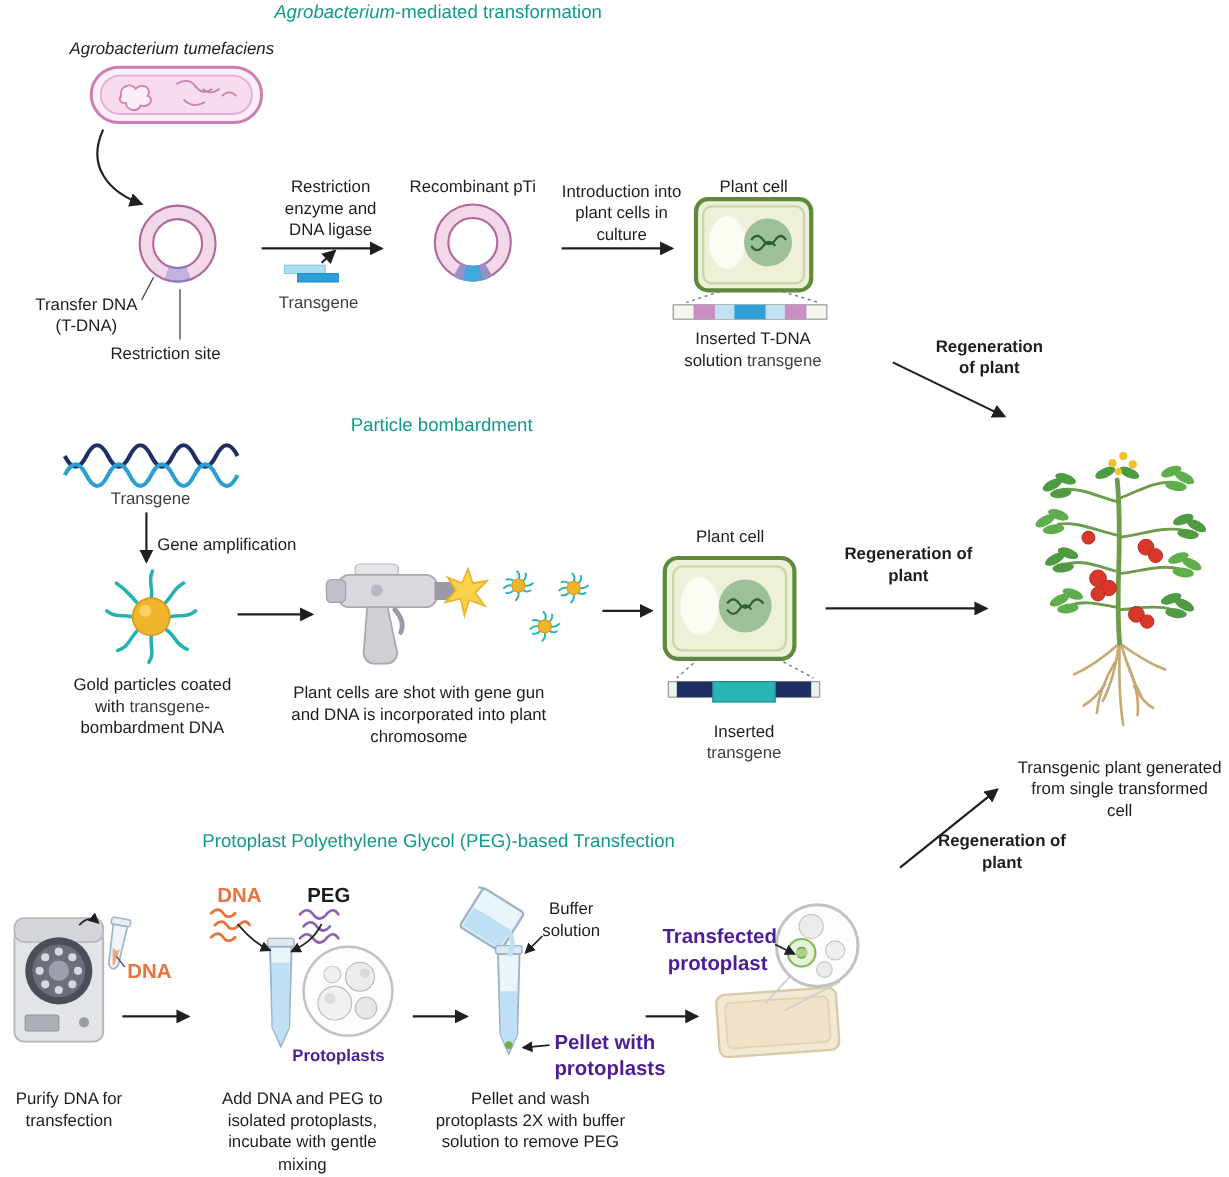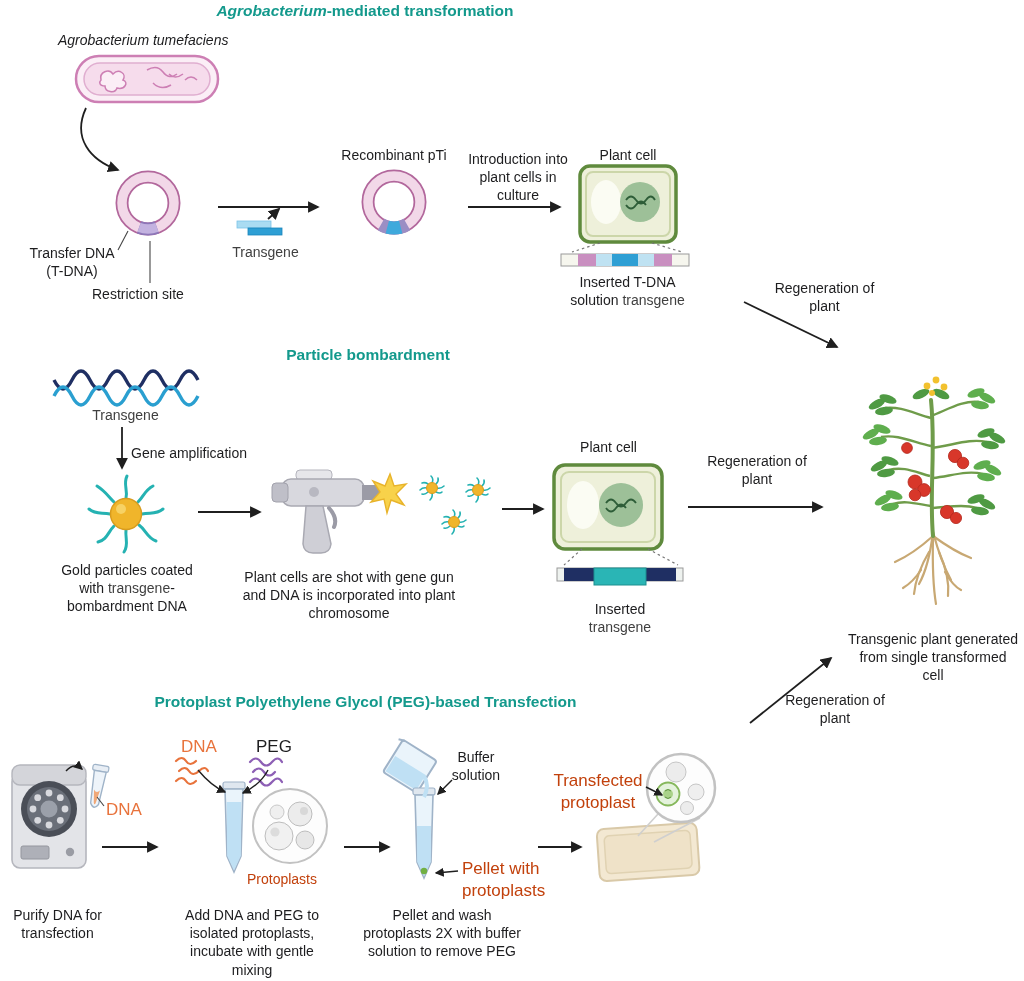--- a/index.html
+++ b/index.html
@@ -5,26 +5,26 @@
   *{margin:0;padding:0;box-sizing:border-box}
   html,body{background:#ffffff}
   body{font-family:"Liberation Sans",sans-serif;color:#1d1d1f}
   #canvas{position:relative;width:1024px;height:981px;background:#fff;overflow:hidden}
   .abs{position:absolute}
   svg{overflow:visible;display:block}
   .art{z-index:1}
   #overlay{z-index:2;pointer-events:none;left:0;top:0}
   .txt{z-index:3;font-size:14px;line-height:1.3}
   .ctr{text-align:center}
-  .b{font-weight:normal}
+  .b{font-weight:bold}
   .it{font-style:italic}
   .blue{color:#404040}
   .orange{color:#e8733c}
-  .green{color:#c2410c}
-  .title{font-size:15.5px;font-weight:bold;color:#13998c}
+  .green{color:#4c1d95}
+  .title{font-size:15.5px;font-weight:normal;color:#13998c}
   .small{font-size:17px}
 </style>
 </head>
 <body>
 
 <div id="canvas">
 
   <svg id="overlay" class="abs" width="1024" height="981" viewBox="0 0 1024 981">
     <defs>
       <marker id="arr" viewBox="0 0 10 10" refX="8.5" refY="5" markerWidth="6.5" markerHeight="6.5" orient="auto-start-reverse">
@@ -83,20 +83,21 @@
   <svg class="abs art" style="left:111px;top:167px" width="74" height="74" viewBox="0 0 74 74">
     <circle cx="37" cy="36" r="26" fill="none" stroke="#b2679c" stroke-width="13"></circle>
     <circle cx="37" cy="36" r="26" fill="none" stroke="#f2d8e8" stroke-width="9.5"></circle>
     <path d="M 45.9,60.4 A 26,26 0 0 1 28.1,60.4" stroke="#8d77b8" stroke-width="13" fill="none"></path>
     <path d="M 45.9,60.4 A 26,26 0 0 1 28.1,60.4" stroke="#c3b2e0" stroke-width="9.5" fill="none"></path>
   </svg>
 
   <div class="abs txt ctr" style="left:22px;top:244px;width:100px">Transfer DNA (T-DNA)</div>
   <div class="abs txt" style="left:92px;top:285px">Restriction site</div>
 
+  <div class="abs txt ctr" style="left:223px;top:146px;width:105px">Restriction enzyme and DNA ligase</div>
 
   <svg class="abs art" style="left:236px;top:220px" width="48" height="18" viewBox="0 0 48 18">
     <rect x="1" y="1" width="34" height="7" fill="#aadcf2" stroke="#7cc4e8" stroke-width="0.8"></rect>
     <rect x="12" y="8" width="34" height="7" fill="#2e9fd4" stroke="#1b85bb" stroke-width="0.8"></rect>
   </svg>
   <div class="abs txt blue ctr" style="left:228px;top:243px;width:75px">Transgene</div>
 
   <div class="abs txt ctr" style="left:334px;top:146px;width:120px">Recombinant pTi</div>
 
   <svg class="abs art" style="left:357px;top:166px" width="74" height="74" viewBox="0 0 74 74">

